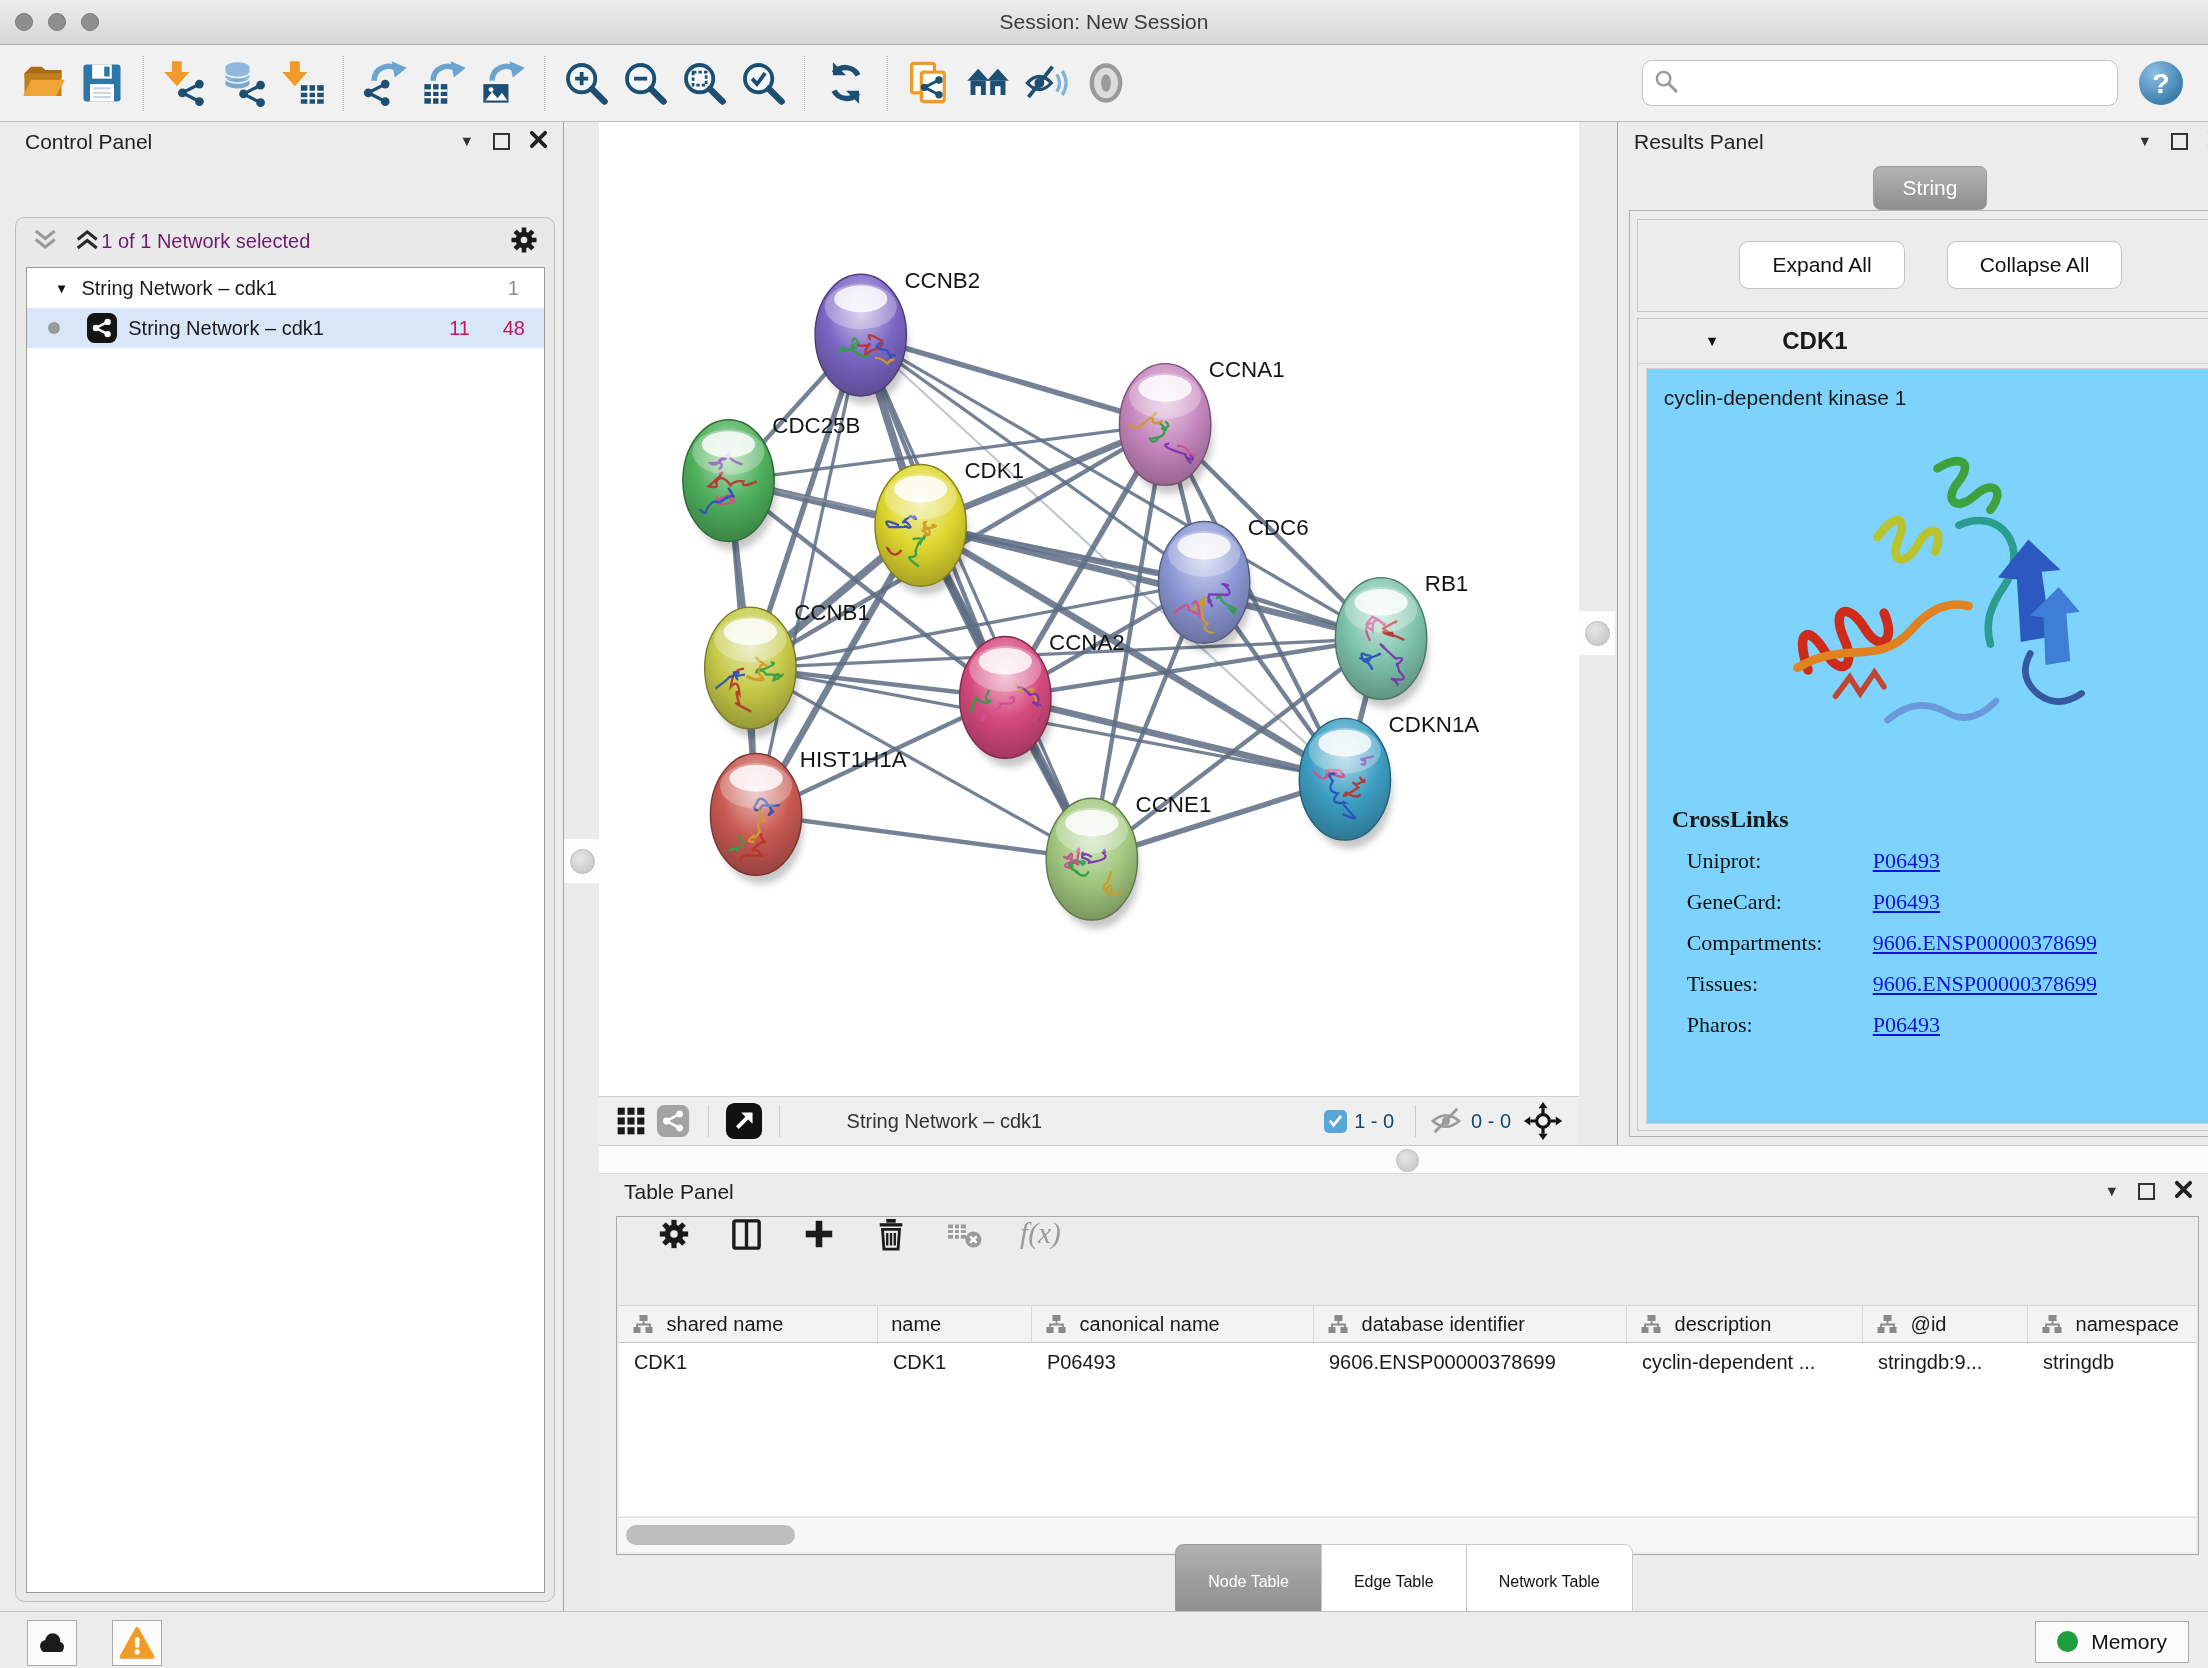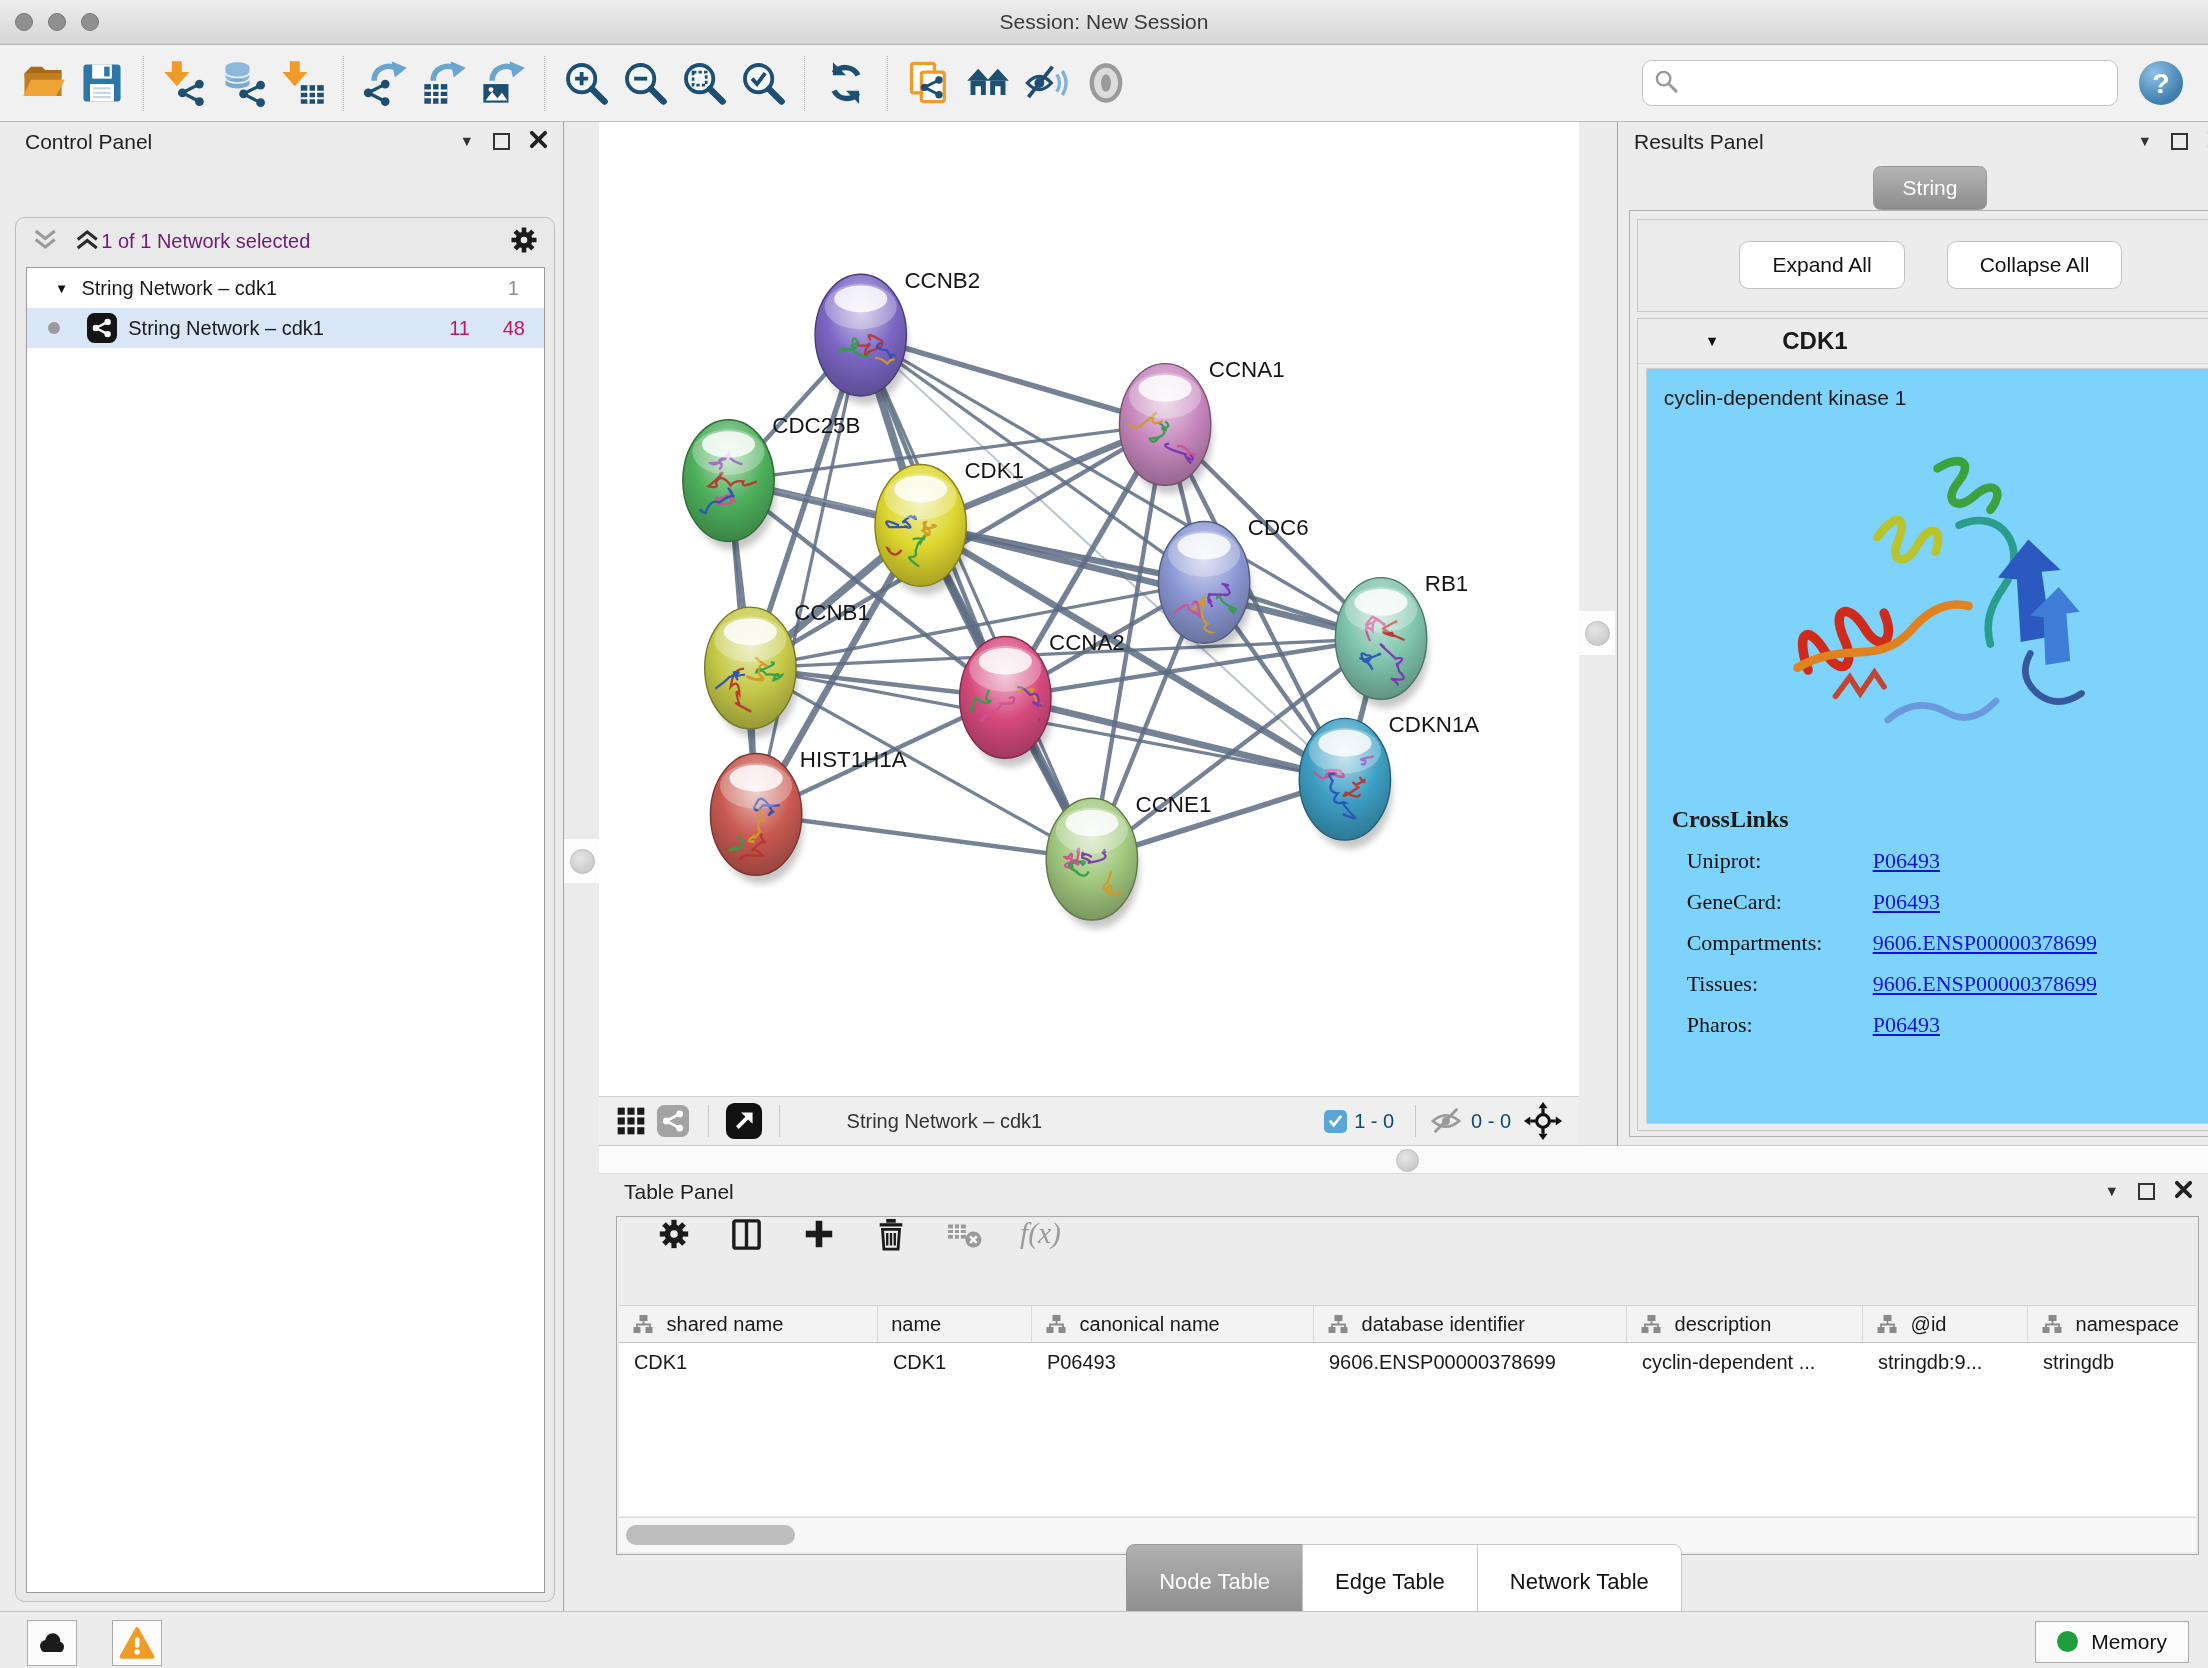--- a/index.html
+++ b/index.html
@@ -98,21 +98,21 @@
   #tp-table{position:absolute;left:1.9px;right:1.9px;top:88px;bottom:38px;background:#fff;overflow:hidden;}
   #tp-header{display:flex;height:38px;background:#f3f3f3;border-top:1px solid #d2d2d2;border-bottom:1px solid #c3c3c3;box-sizing:border-box;}
   .th{display:flex;align-items:center;gap:11.4px;padding-left:13.3px;font-size:20px;color:#1a1a1a;
     border-right:1px solid #d8d8d8;box-sizing:border-box;overflow:hidden;white-space:nowrap;flex:0 0 auto;}
   #tp-row{display:flex;height:38px;background:#fff;}
   .td{padding-left:15px;font-size:20px;display:flex;align-items:center;box-sizing:border-box;
     overflow:hidden;white-space:nowrap;flex:0 0 auto;}
   #tp-hscroll{position:absolute;left:1.9px;right:1.9px;bottom:1.9px;height:34px;background:#f7f7f7;border-top:1px solid #ddd;}
   #tp-thumb{position:absolute;left:7.6px;top:6.7px;width:169px;height:20px;background:#bdbdbd;border-radius:10.5px;}
   #tp-tabs{position:absolute;left:0;right:0;bottom:3.8px;height:51px;display:flex;justify-content:center;align-items:center;}
-  .tp-tab{height:49px;line-height:49px;padding:12px 32px;font-size:22px;background:#fff;border:1px solid #c8c8c8;margin-right:-1px;color:#111;}
+  .tp-tab{height:49px;line-height:49px;padding:12px 32px;font-size:16px;background:#fff;border:1px solid #c8c8c8;margin-right:-1px;color:#111;}
   .tp-tab:first-child{border-radius:8.6px 0 0 8.6px;}
   .tp-tab:last-child{border-radius:0 8.6px 8.6px 0;}
   .tp-tab.active{background:linear-gradient(#b0b0b0,#8c8c8c);color:#fff;border-color:#979797;}
   
   #statusbar{position:absolute;left:0;top:1611px;width:100%;height:57px;background:#ececec;border-top:1px solid #c2c2c2;box-sizing:border-box;}
   .sb-btn{position:absolute;top:7.6px;width:48px;height:44px;background:#fbfbfb;border:1.4px solid #ababab;
     display:flex;align-items:center;justify-content:center;}
   #memory-btn{position:absolute;right:19px;top:8.6px;height:42px;background:#fbfbfb;border:1.4px solid #ababab;
     display:flex;align-items:center;gap:13.3px;padding:0 21px;box-sizing:border-box;}
   #memory-dot{width:21px;height:21px;border-radius:50%;}

